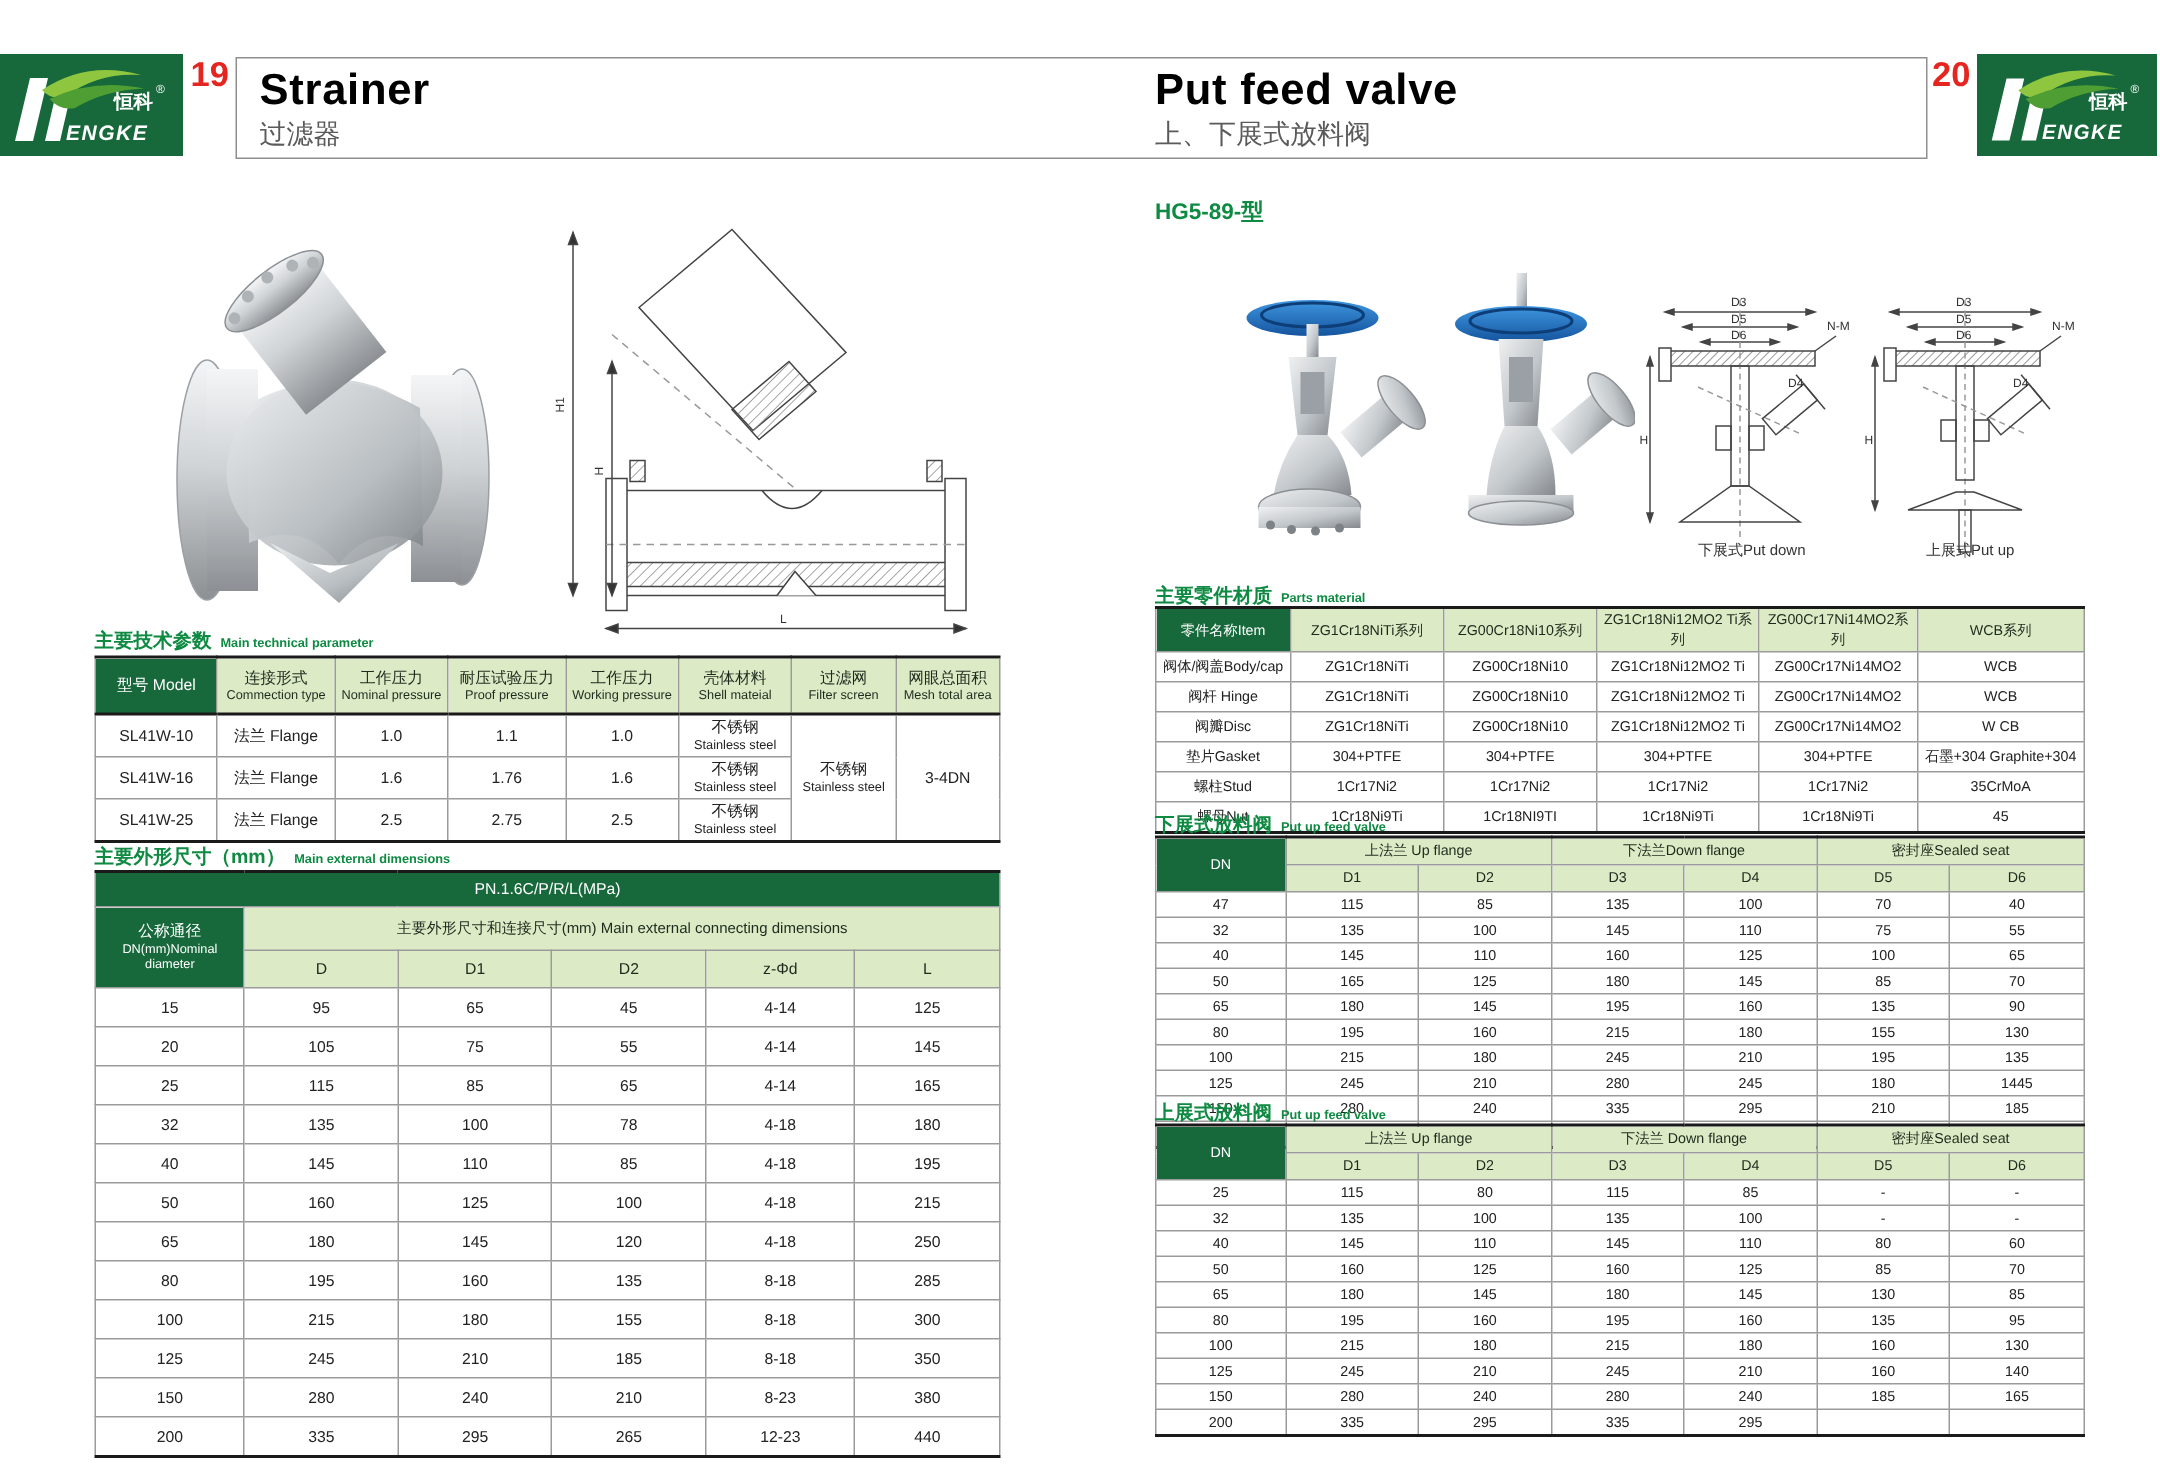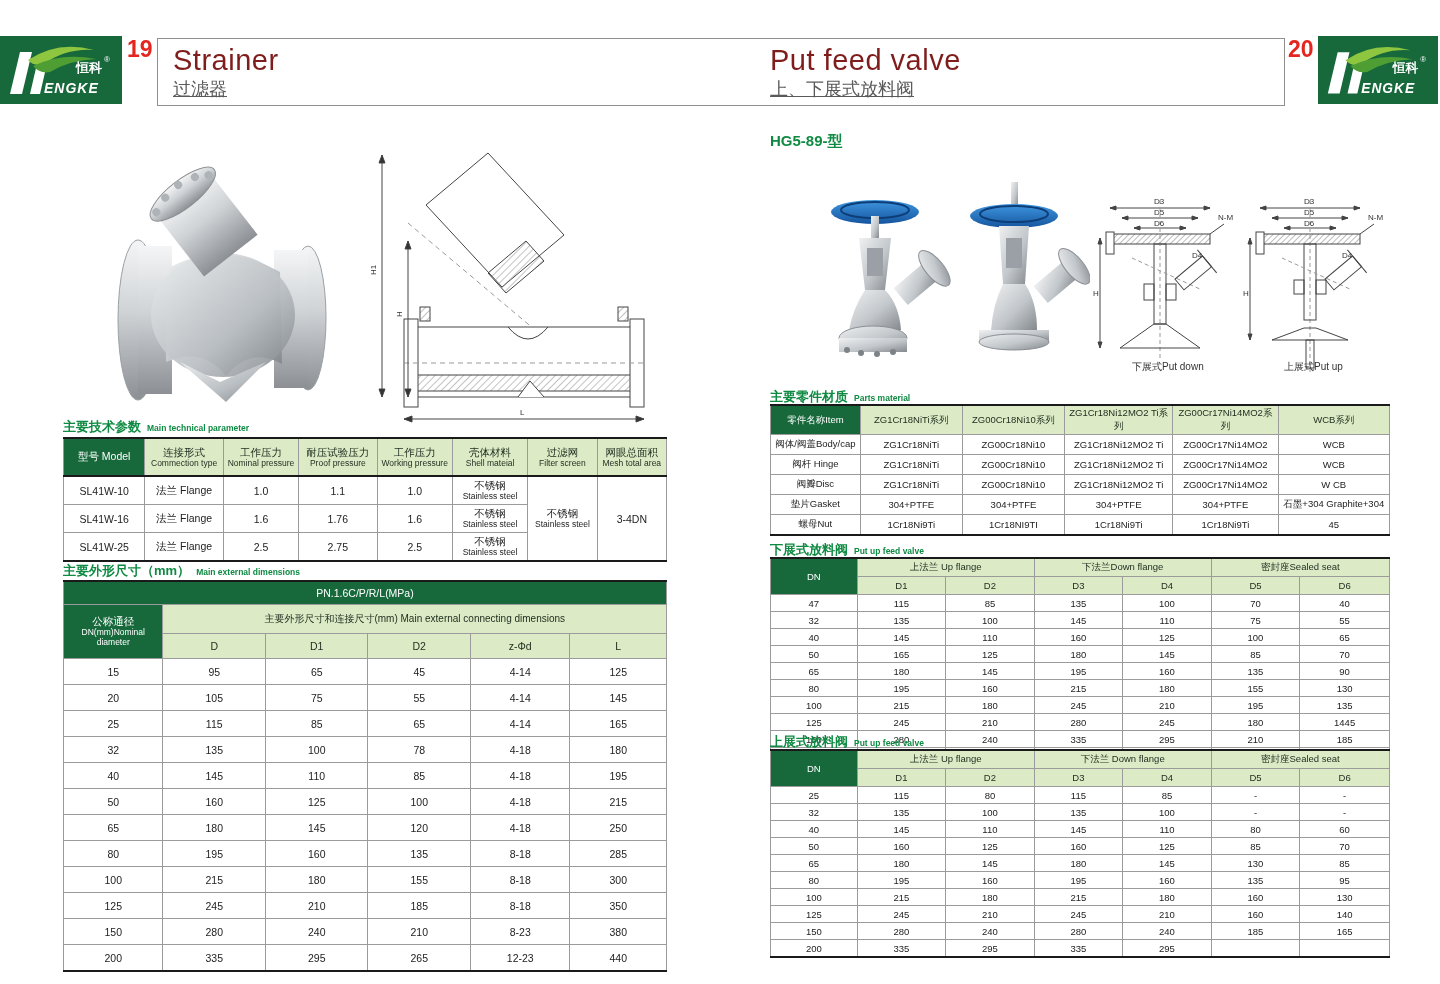--- a/index.html
+++ b/index.html
@@ -4,22 +4,22 @@
 <style>
   html,body{margin:0;padding:0;background:#fff;}
   body{font-family:"Liberation Sans","DejaVu Sans",sans-serif;color:#222;}
   #page{position:relative;width:1440px;height:984px;background:#fff;overflow:hidden;}
   .abs{position:absolute;}
 
   
   .logo-box{width:122px;height:68px;background:#17693C;}
   .pageno{font-size:23px;font-weight:bold;color:#E52620;line-height:1;}
   .title-box{width:1126px;height:66px;border:1px solid #8f8f8f;background:#fff;}
-  .title-en{font-size:29px;font-weight:normal;color:#7f1d1d;line-height:1.05;letter-spacing:.5px;}
-  .title-zh{font-size:18px;color:#5a5a5a;margin-top:2px;text-decoration:underline;}
+  .title-en{font-size:29px;font-weight:bold;color:#000000;line-height:1.05;letter-spacing:.5px;}
+  .title-zh{font-size:18px;color:#5a5a5a;margin-top:2px;}
 
   .sec-title{font-size:13px;font-weight:bold;color:#0E8A42;white-space:nowrap;}
   .sec-title .en{margin-left:6px;text-align:right;}
   .model-title{font-size:15px;font-weight:bold;color:#0E8A42;}
 
   
   table{border-collapse:collapse;table-layout:fixed;}
   .tbl{width:100%;border-top:2px solid #1a1a1a;border-bottom:2px solid #1a1a1a;}
   .tbl td,.tbl th{border:1px solid #9b9b9b;text-align:center;vertical-align:middle;font-weight:normal;padding:1px 2px;overflow:hidden;}
   .hd-dark{background:#17693C;color:#fff;}
@@ -569,20 +569,28 @@
         </tr>
         <tr>
           <td>垫片Gasket</td>
           <td>304+PTFE</td>
           <td>304+PTFE</td>
           <td>304+PTFE</td>
           <td>304+PTFE</td>
           <td>石墨+304 Graphite+304</td>
         </tr>
         <tr>
+          <td>螺柱Stud</td>
+          <td>1Cr17Ni2</td>
+          <td>1Cr17Ni2</td>
+          <td>1Cr17Ni2</td>
+          <td>1Cr17Ni2</td>
+          <td>35CrMoA</td>
+        </tr>
+        <tr>
           <td>螺母Nut</td>
           <td>1Cr18Ni9Ti</td>
           <td>1Cr18NI9TI</td>
           <td>1Cr18Ni9Ti</td>
           <td>1Cr18Ni9Ti</td>
           <td>45</td>
         </tr>
       </tbody>
   </table>
 

